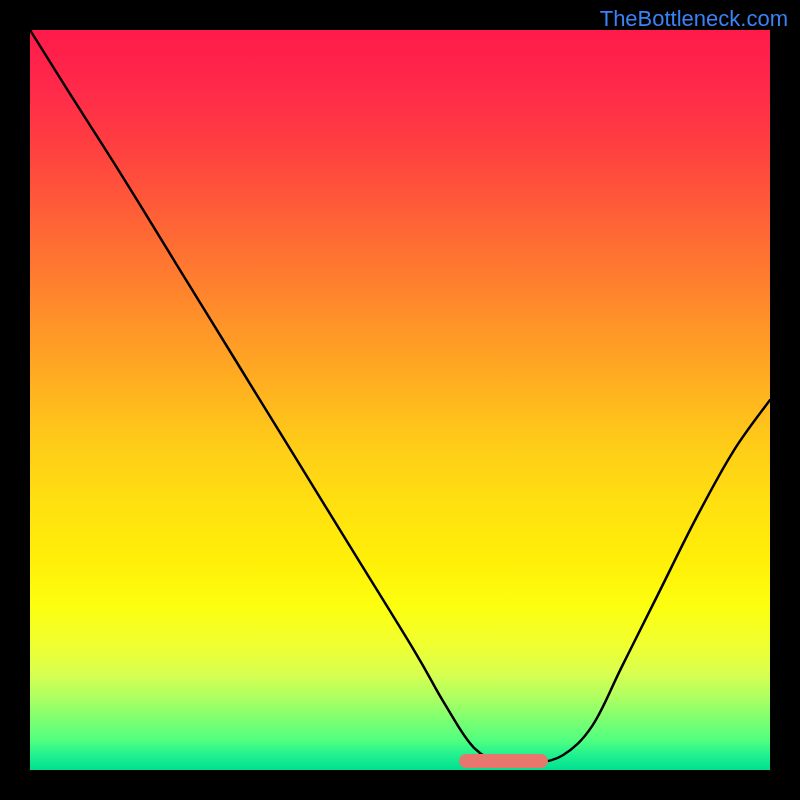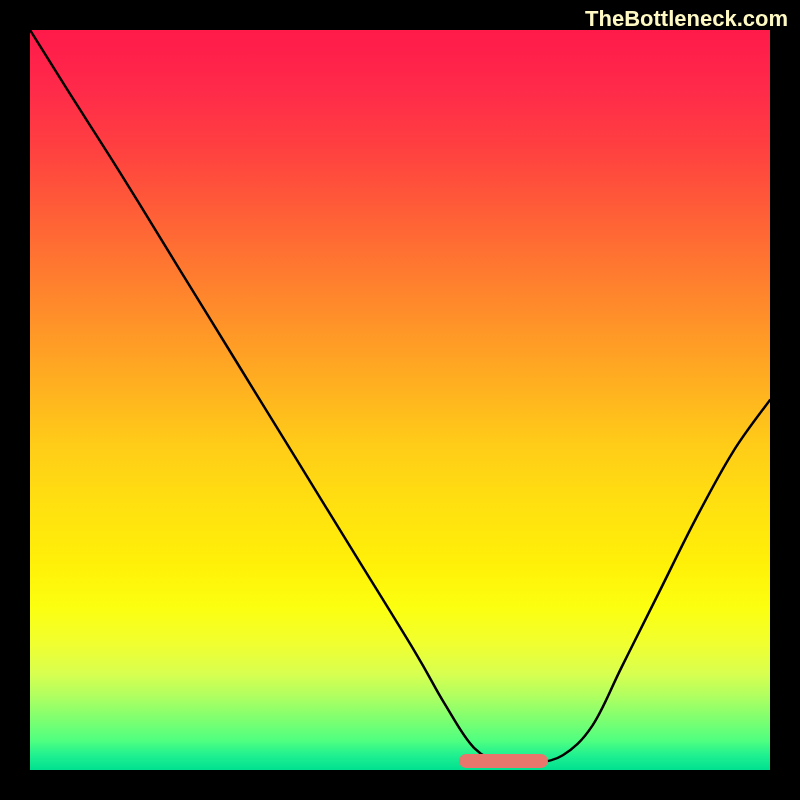--- a/index.html
+++ b/index.html
@@ -8,23 +8,23 @@
     width: 800px;
     height: 800px;
     background: #000;
     position: relative;
     font-family: Arial, sans-serif;
   }
   .watermark {
     position: absolute;
     top: 6px;
     right: 12px;
-    color: #fef9c3;
+    color: #3b82f6;
     font-size: 22px;
-    font-weight: 700;
+    font-weight: 400;
     z-index: 10;
     text-align: right;
   }
   .plot-area {
     position: absolute;
     left: 30px;
     top: 30px;
     width: 740px;
     height: 740px;
     background: linear-gradient(to bottom,

